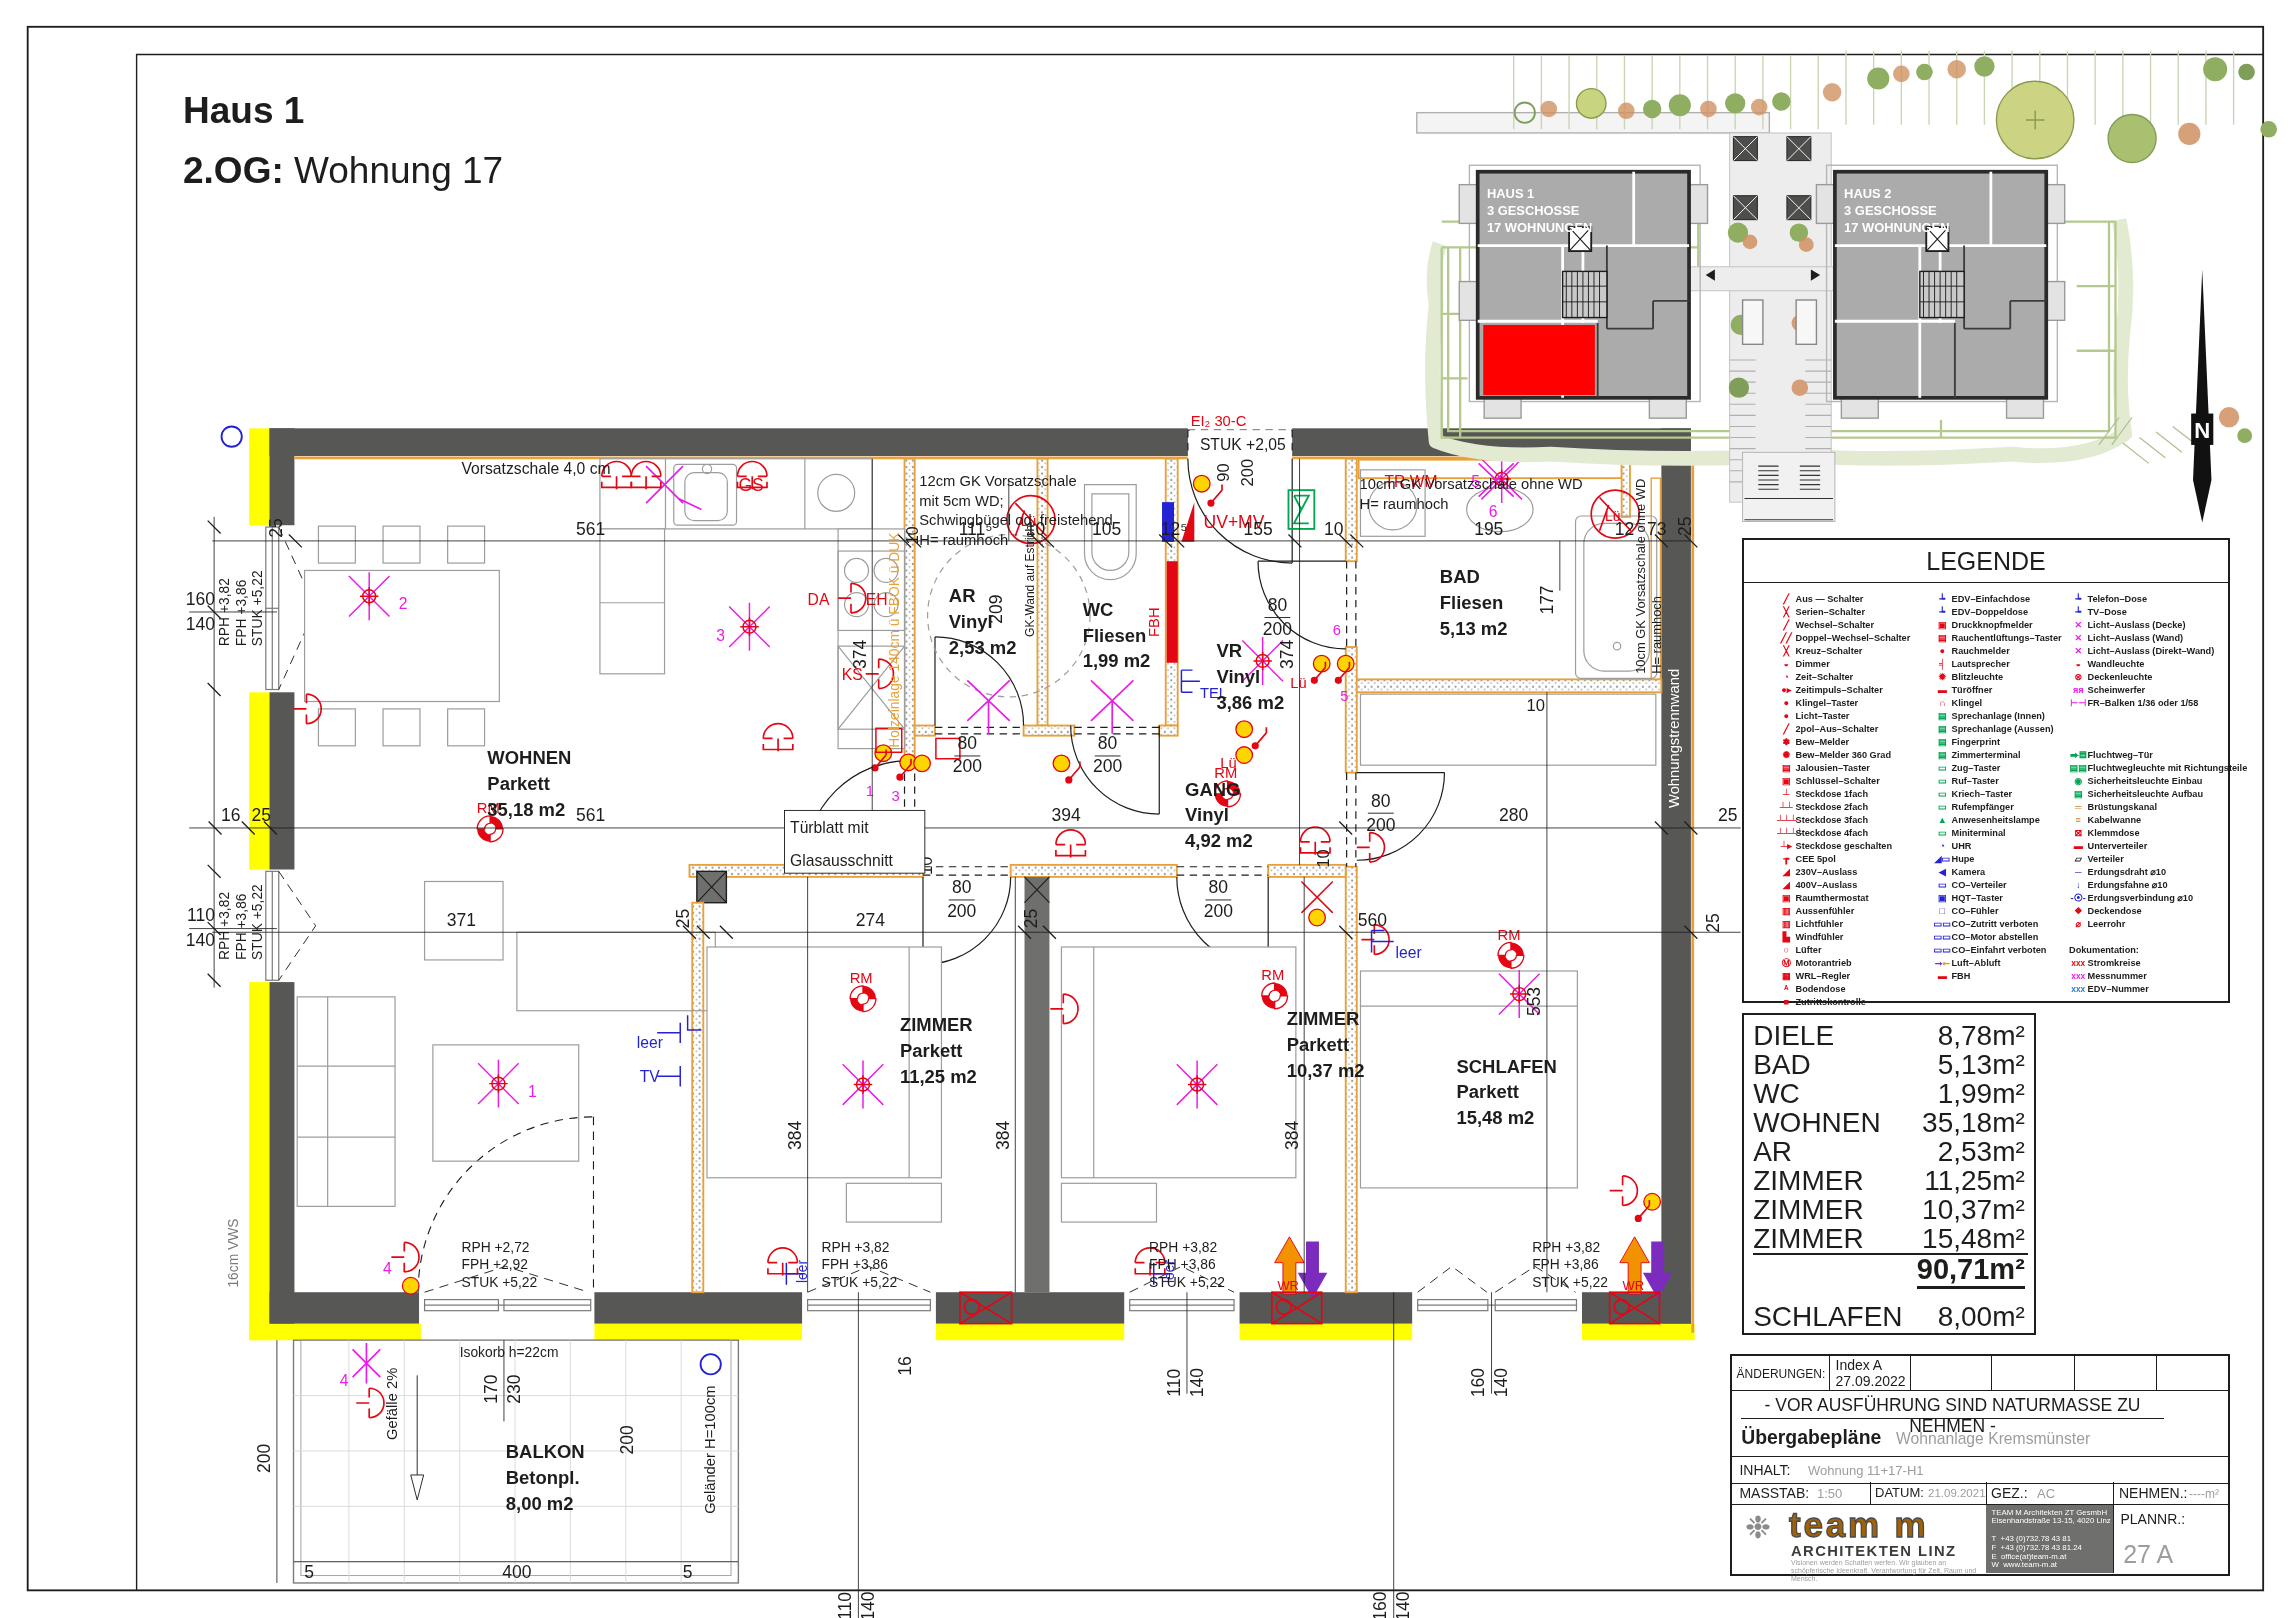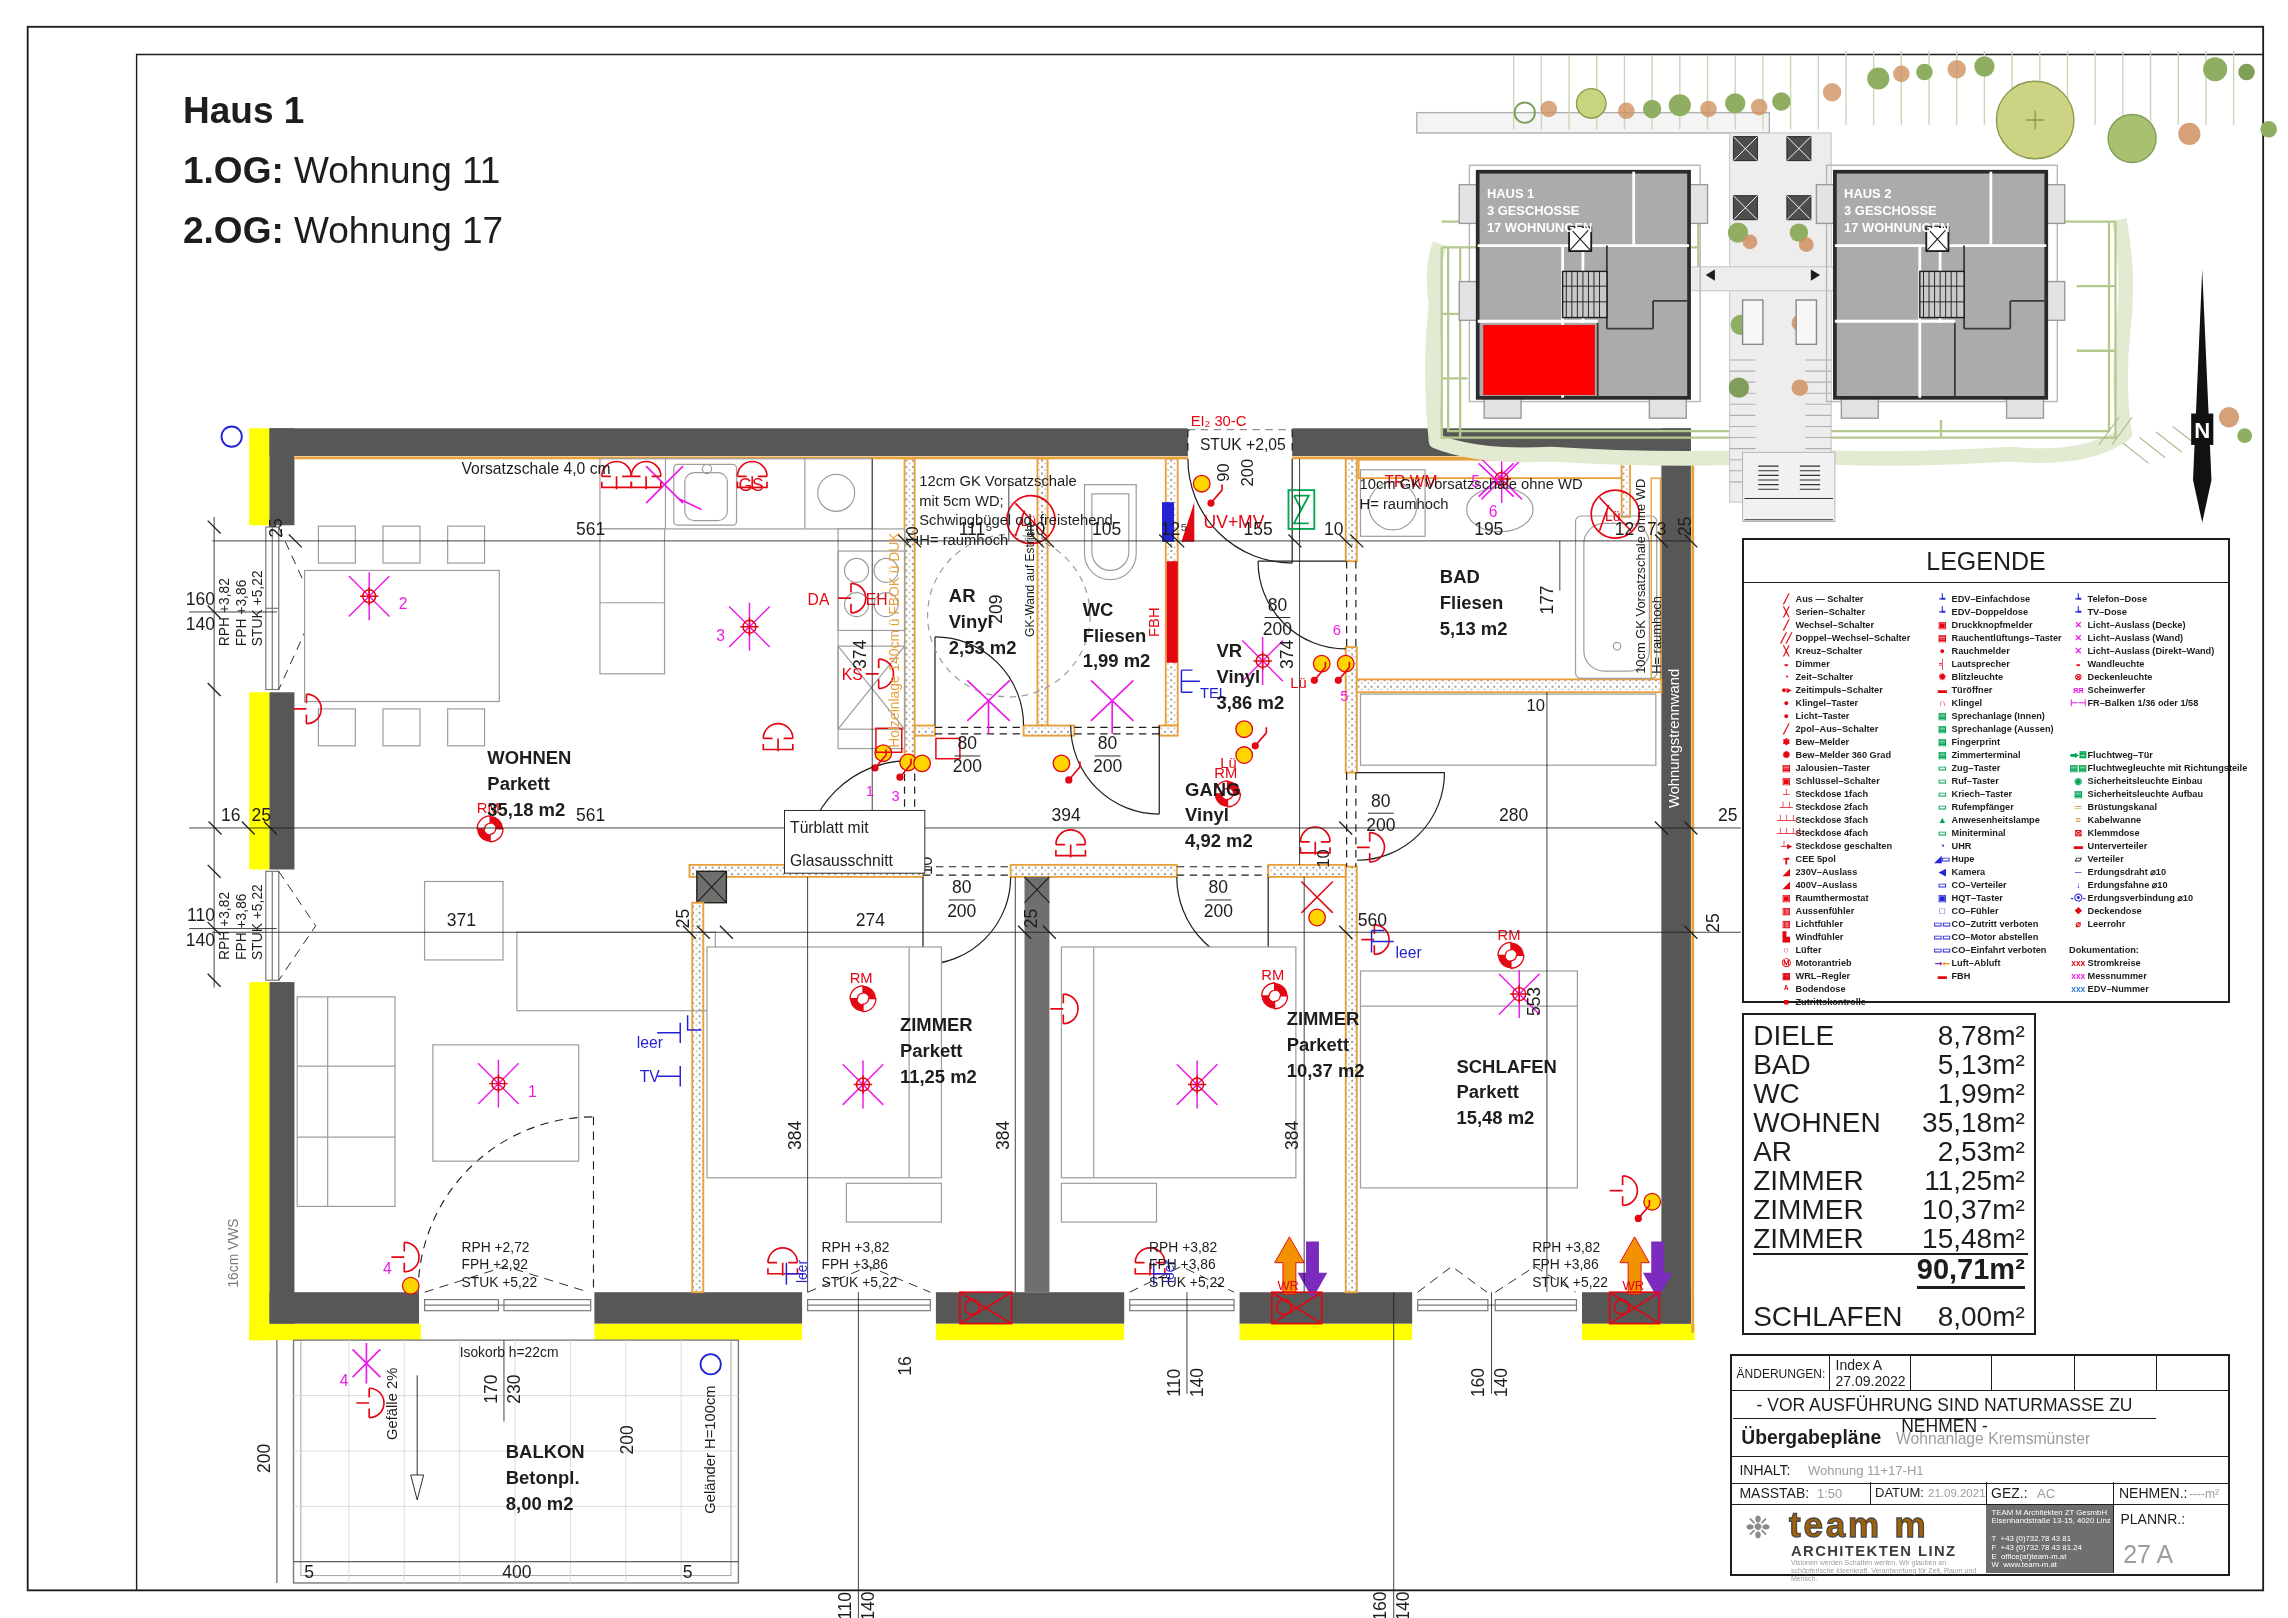--- a/index.html
+++ b/index.html
@@ -924,21 +924,20 @@
 </g>
 
 <path d="M2386,292 L2396,520 L2386,566 L2376,520 Z" fill="#111111"></path>
 <rect x="2374" y="448" width="24" height="34" fill="#111111"></rect>
 <text x="2386" y="474" fill="#ffffff" font-size="24" font-weight="bold" text-anchor="middle" font-family="Liberation Sans">N</text>
 </g>
 </svg>
 
 <div class="abs" style="left:183px;top:81px;font-size:37px;line-height:60px;">
   <div><b>Haus 1</b></div>
-  <div><b>1.OG:</b> Wohnung 11</div>
   <div><b>2.OG:</b> Wohnung 17</div>
 </div>
 
 <div class="abs" style="left:1742px;top:1013px;width:294px;height:322px;border:2.8px solid #1d1d1b;box-sizing:border-box;">
   <div class="abs" style="left:9.2px;top:5.5px;font-size:28px;line-height:29px;">DIELE<br>BAD<br>WC<br>WOHNEN<br>AR<br>ZIMMER<br>ZIMMER<br><span style="border-bottom:2.8px solid #1d1d1b;display:inline-block;width:275px;">ZIMMER</span></div>
   <div class="abs" style="right:9.2px;top:5.5px;font-size:28px;line-height:29px;text-align:right;">8,78m²<br>5,13m²<br>1,99m²<br>35,18m²<br>2,53m²<br>11,25m²<br>10,37m²<br>15,48m²</div>
   <div class="abs" style="right:9.2px;top:238px;font-size:29px;font-weight:bold;border-bottom:3.7px solid #1d1d1b;">90,71m²</div>
   <div class="abs" style="left:9.2px;top:286px;font-size:28px;">SCHLAFEN</div>
   <div class="abs" style="right:9.2px;top:286px;font-size:28px;">8,00m²</div>
 </div>
@@ -968,21 +967,21 @@
 
   <div class="abs" style="left:0;top:0;width:496px;height:34px;border-bottom:1.8px solid #1d1d1b;">
     <div class="abs" style="left:4.6px;top:11px;font-size:12px;">ÄNDERUNGEN:</div>
     <div class="abs" style="left:97px;top:0;width:81px;height:34px;border-left:1.8px solid #1d1d1b;font-size:14px;line-height:15.7px;padding:1.8px 0 0 5.5px;box-sizing:border-box;">Index A<br>27.09.2022</div>
     <div class="abs" style="left:178px;top:0;height:34px;border-left:1.8px solid #1d1d1b;"></div>
     <div class="abs" style="left:259px;top:0;height:34px;border-left:1.8px solid #1d1d1b;"></div>
     <div class="abs" style="left:342px;top:0;height:34px;border-left:1.8px solid #1d1d1b;"></div>
     <div class="abs" style="left:424px;top:0;height:34px;border-left:1.8px solid #1d1d1b;"></div>
   </div>
 
-  <div class="abs" style="left:1px;top:34px;width:423px;height:28px;border-bottom:1.8px solid #1d1d1b;text-align:center;">
+  <div class="abs" style="left:9px;top:34px;width:423px;height:28px;border-bottom:1.8px solid #1d1d1b;text-align:center;">
     <div style="margin-top:4.6px;font-size:17.5px;">- VOR AUSFÜHRUNG SIND NATURMASSE ZU NEHMEN -</div>
   </div>
 
   <div class="abs" style="left:0;top:62px;width:496px;height:38px;border-bottom:1.8px solid #1d1d1b;">
     <span class="abs" style="left:9.2px;top:8.3px;font-size:19.4px;font-weight:bold;">Übergabepläne</span>
     <span class="abs" style="left:164px;top:12px;font-size:15.7px;color:#9d9d9c;">Wohnanlage Kremsmünster</span>
   </div>
 
   <div class="abs" style="left:0;top:100px;width:496px;height:27px;border-bottom:1.8px solid #1d1d1b;">
     <span class="abs" style="left:7.4px;top:5.5px;font-size:14px;">INHALT:</span>

